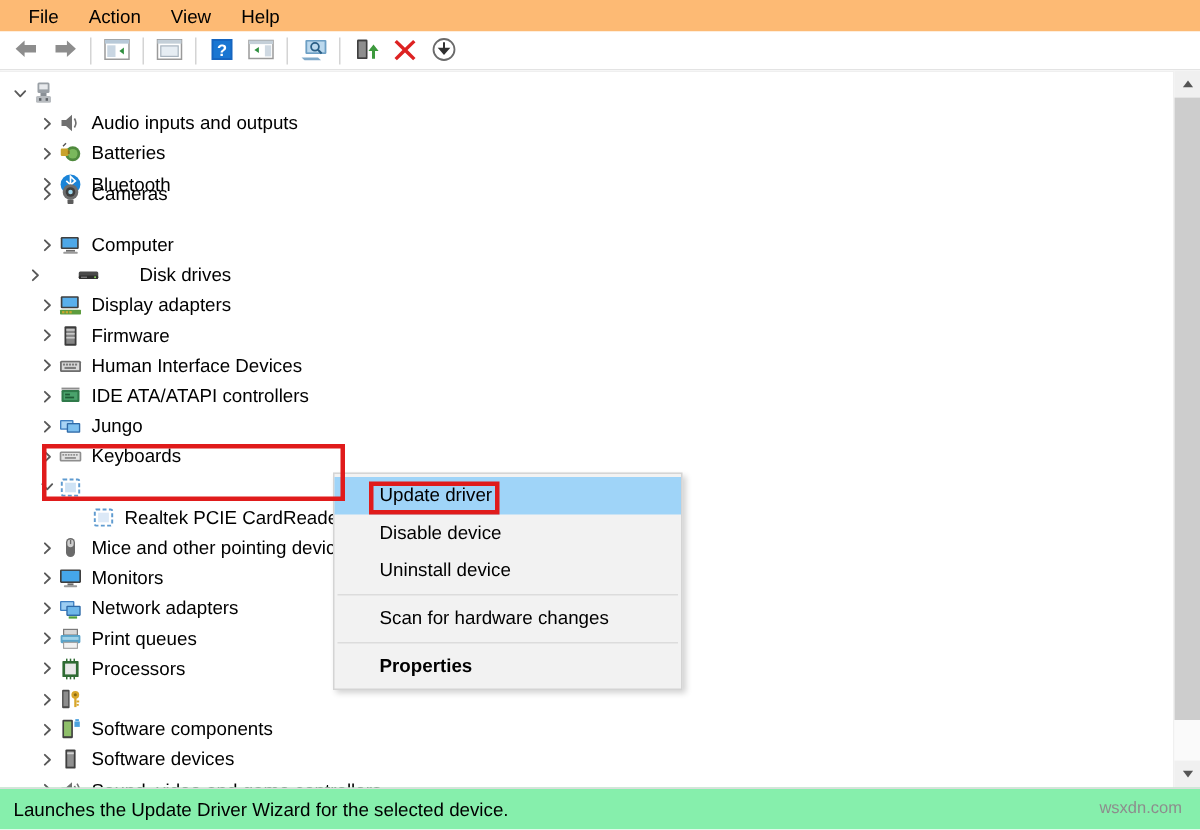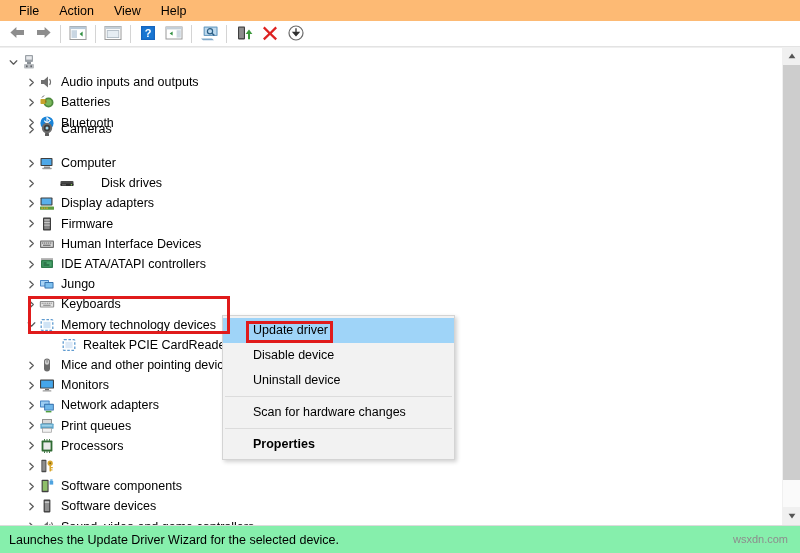--- a/index.html
+++ b/index.html
@@ -292,21 +292,21 @@
           <span class="ico">
             <svg width="16" height="16" viewBox="0 0 16 16">
               <rect x="1.5" y="3" width="12" height="8" rx="0.8" fill="#3f3f3f"></rect>
               <rect x="2.6" y="4" width="9.8" height="6" fill="#4ea8e8"></rect>
               <rect x="5" y="11.6" width="6" height="1.2" fill="#6a6a6a"></rect>
               <rect x="3.2" y="12.8" width="9.6" height="1.4" rx="0.6" fill="#9a9a9a"></rect>
             </svg>
           </span>
           <span class="lbl">Computer</span>
         </div>
-        <div class="row" style="top: 126.2px; left: 24px; gap: 20px;">
+        <div class="row" style="top: 126.2px; left: 16px; gap: 20px;">
           <span class="chev">
             <svg width="9" height="9" viewBox="0 0 9 9">
               <path d="M2.9 1.2 L6.3 4.5 L2.9 7.8" stroke="#5a5a5a" stroke-width="1.25" fill="none" stroke-linecap="round" stroke-linejoin="round"></path>
             </svg>
           </span>
           <span class="ico">
             <svg width="16" height="16" viewBox="0 0 16 16">
               <rect x="1.5" y="6" width="13" height="5" rx="1" fill="#4a4a4a"></rect>
               <rect x="1.5" y="8.6" width="13" height="2.4" rx="1" fill="#2e2e2e"></rect>
               <rect x="3" y="9.4" width="4" height="0.9" fill="#7a7a7a"></rect>
@@ -429,21 +429,20 @@
             <svg width="9" height="9" viewBox="0 0 9 9">
               <path d="M1.2 2.8 L4.5 6.2 L7.8 2.8" stroke="#5a5a5a" stroke-width="1.25" fill="none" stroke-linecap="round" stroke-linejoin="round"></path>
             </svg>
           </span>
           <span class="ico">
             <svg width="16" height="16" viewBox="0 0 16 16">
               <rect x="2.2" y="2.6" width="11.6" height="10.8" rx="1" fill="none" stroke="#5f9bd0" stroke-width="1.3" stroke-dasharray="2.6 1.6"></rect>
               <rect x="4.4" y="4.8" width="7.2" height="6.4" fill="#cfe3f5"></rect>
             </svg>
           </span>
-          <span class="lbl">Memory technology devices</span>
         </div>
         <div class="row selected" style="top: 287.8px; left: 46px;">
           <span class="selbg" style="width: 152px;"></span>
           <span class="chev"></span>
           <span class="ico">
             <svg width="16" height="16" viewBox="0 0 16 16">
               <rect x="2.2" y="2.6" width="11.6" height="10.8" rx="1" fill="none" stroke="#5f9bd0" stroke-width="1.3" stroke-dasharray="2.6 1.6"></rect>
               <rect x="4.4" y="4.8" width="7.2" height="6.4" fill="#dce9f7"></rect>
             </svg>
           </span>

